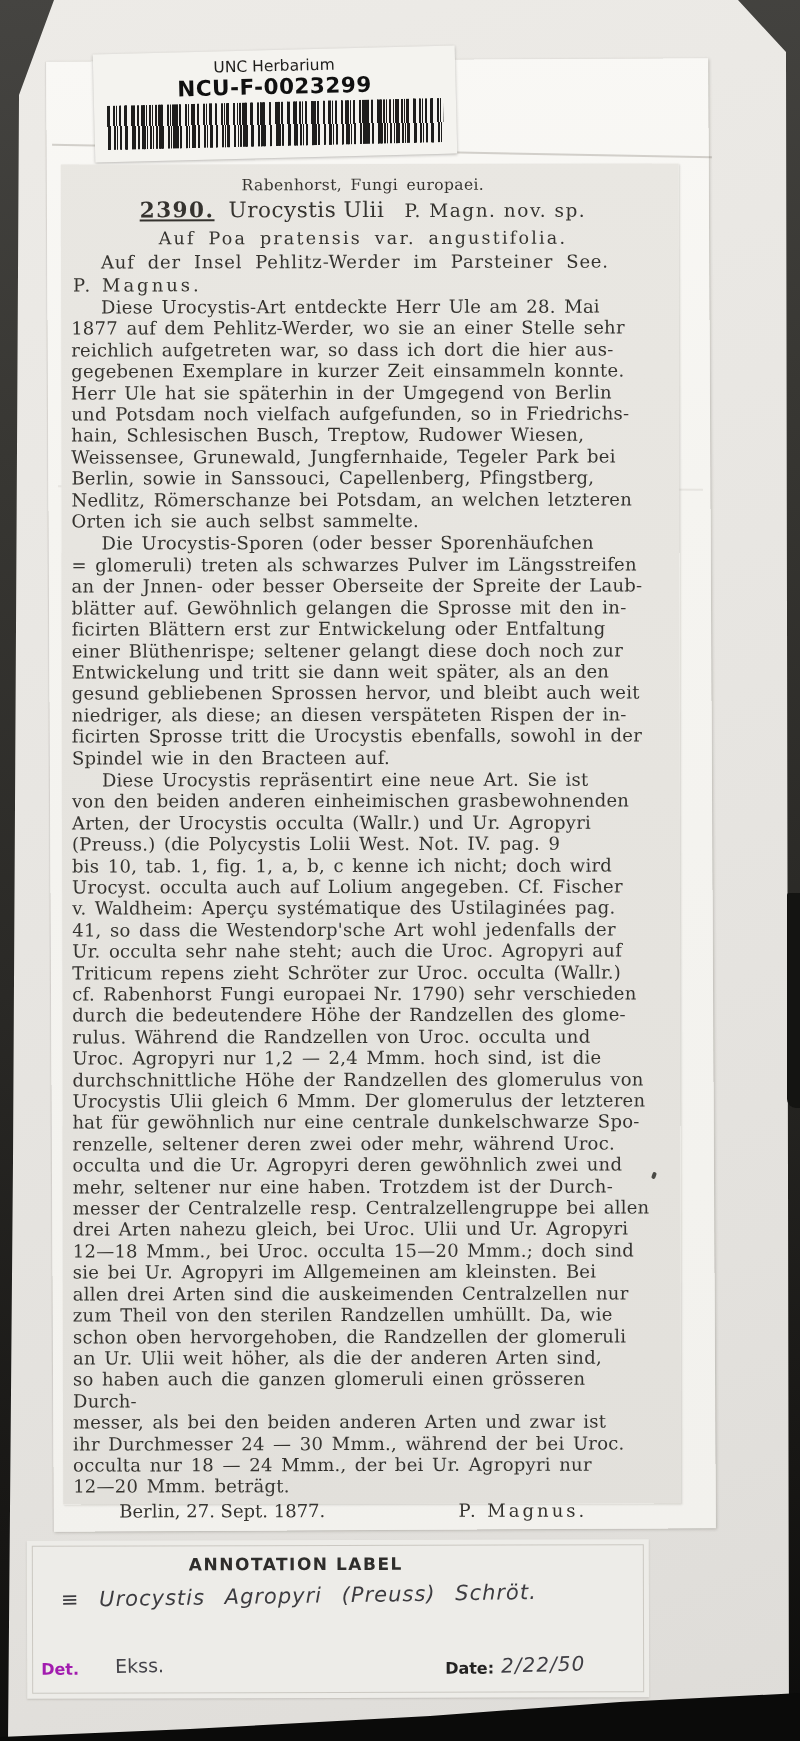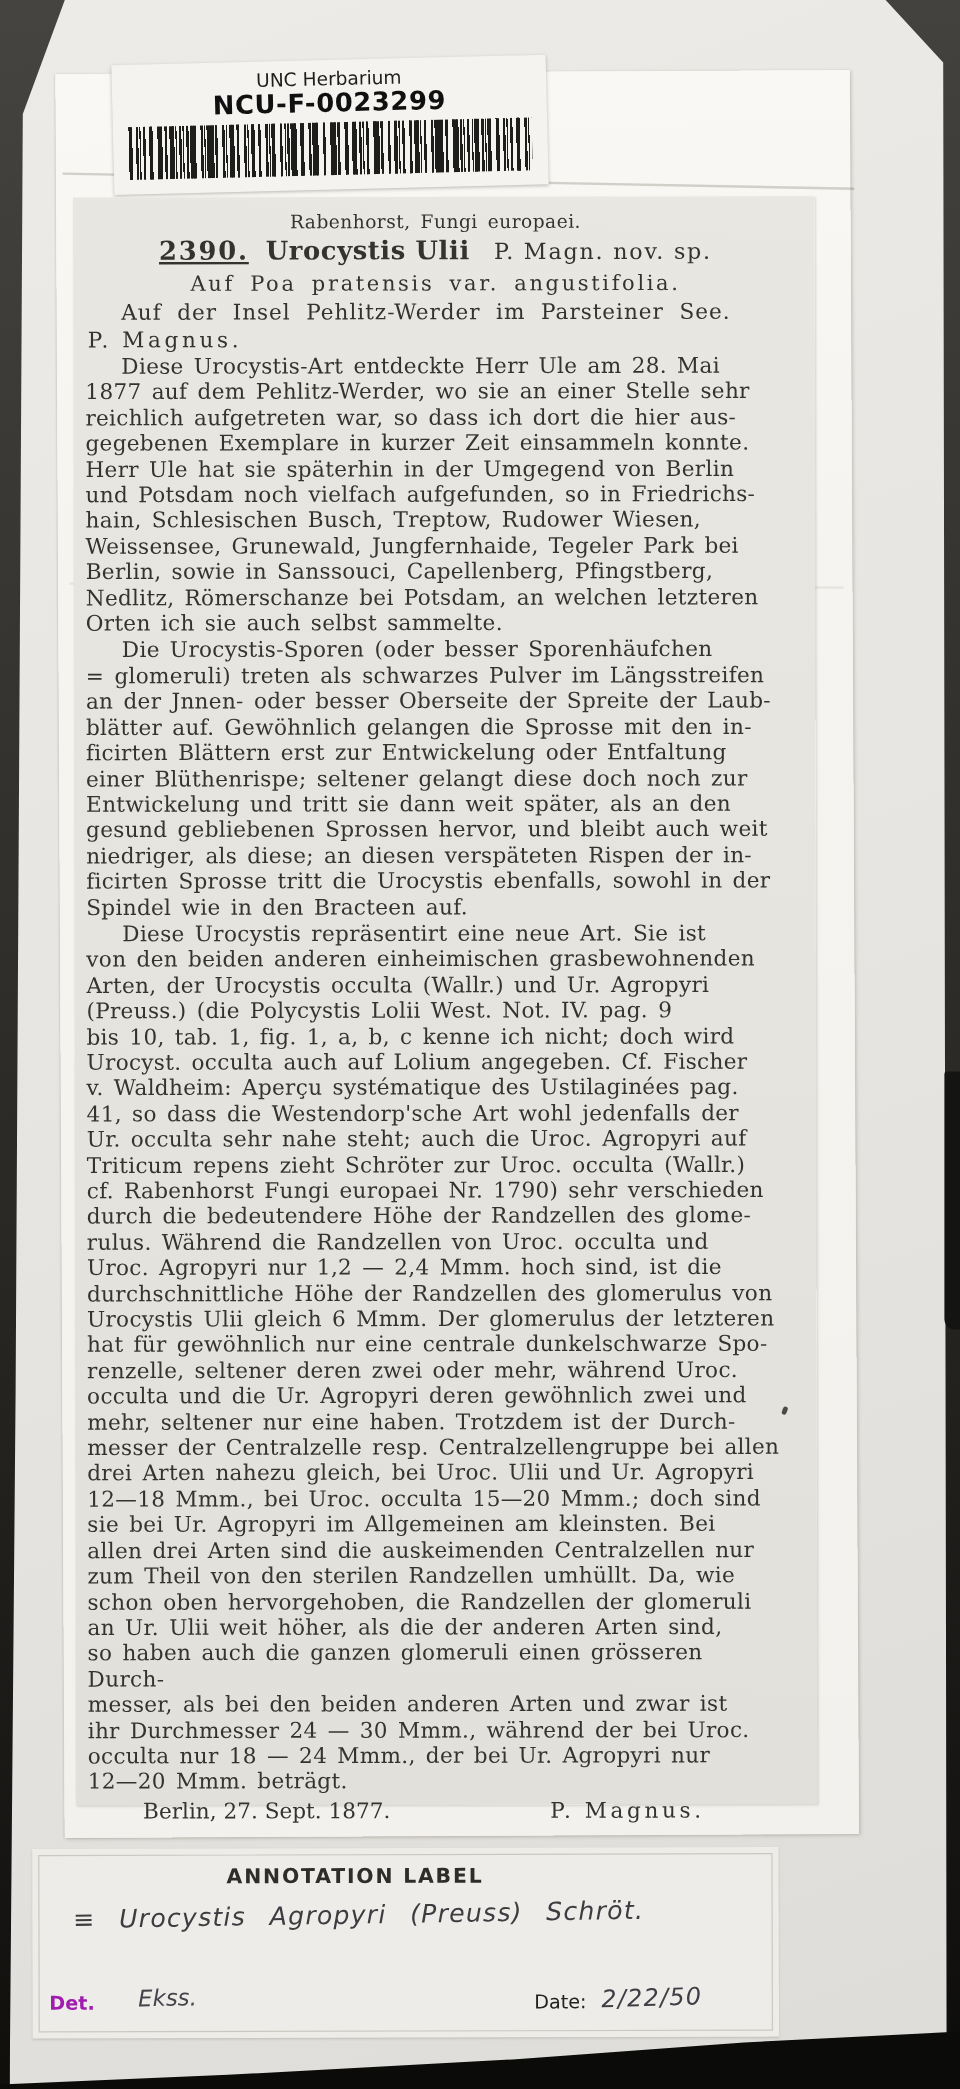--- a/index.html
+++ b/index.html
@@ -46,21 +46,21 @@
   .slip{
     position:absolute;left:62px;top:164px;width:618px;height:1340px;
     background:linear-gradient(184deg,#e9e7e2 0%,#e6e4df 45%,#e2e0db 100%);
     transform:rotate(-0.1deg);
     box-shadow:1px 1px 2px rgba(70,65,55,0.18);
     color:#35332f;padding:12px 24px 0 10px;box-sizing:border-box;
   }
   .series{text-align:center;font-size:15.5px;letter-spacing:0.4px;word-spacing:3px;}
   .titleline{text-align:center;white-space:nowrap;margin:2px 0 1px;line-height:27px;}
   .num{font-weight:bold;font-size:21.5px;letter-spacing:1.5px;text-decoration:underline;}
-  .species{font-weight:bold;font-size:21.5px;letter-spacing:0.5px;margin-left:9px;}
+  .species{font-weight:normal;font-size:21.5px;letter-spacing:0.5px;margin-left:9px;}
   .auth{font-size:18.5px;letter-spacing:1.5px;margin-left:15px;}
   .host{text-align:center;font-size:17.5px;letter-spacing:2.2px;word-spacing:5px;line-height:24px;}
   .locality{font-size:18px;text-indent:30px;letter-spacing:0.8px;word-spacing:6.5px;line-height:23px;}
   .regionline{display:flex;justify-content:space-between;font-size:18px;line-height:23px;padding:0 56px 0 2px;}
   .spaced{letter-spacing:3px;}
   .para{font-size:18px;line-height:21.4px;white-space:pre-line;text-indent:30px;
         letter-spacing:0.25px;word-spacing:2.5px;margin:0 0 1px 0;}
   .closing{display:flex;justify-content:space-between;font-size:18px;line-height:23px;padding:1px 70px 0 46px;}
   
   .annotation{
@@ -68,22 +68,22 @@
     background:#edece8;transform:rotate(-0.15deg);
     box-shadow:0 1px 2px rgba(60,55,45,0.18);
     font-family:"DejaVu Sans","Liberation Sans",sans-serif;
   }
   .annotation::after{content:"";position:absolute;inset:5px;border:1px solid rgba(140,134,124,0.35);pointer-events:none;}
   .ann-title{margin-top:14px;text-align:center;transform:translateX(-42px);
     font-weight:bold;font-size:17px;letter-spacing:1.5px;color:#2e2d2b;}
   .determination{margin:9px 0 0 34px;font-style:italic;font-size:21px;letter-spacing:1px;
     word-spacing:12px;color:#3d3c40;transform:rotate(-0.8deg);}
   .det-label{position:absolute;left:14px;bottom:20px;font-weight:bold;font-size:16px;color:#a21caf;}
-  .det-value{position:absolute;left:88px;bottom:22px;font-style:italic;font-size:19px;color:#45444a;transform:rotate(-1deg);}
-  .date-label{position:absolute;left:418px;bottom:20px;font-weight:normal;font-size:16px;color:#242322;}
+  .det-value{position:absolute;left:88px;bottom:22px;font-size:19px;color:#45444a;transform:rotate(-1deg);}
+  .date-label{position:absolute;left:418px;bottom:20px;font-weight:bold;font-size:16px;color:#242322;}
   .date-value{position:absolute;left:474px;bottom:21px;font-style:italic;font-size:20px;letter-spacing:1px;color:#3f3e44;transform:rotate(-1.5deg);}
   
   .right-bar{position:absolute;left:787px;top:893px;width:13px;height:215px;background:#141412;border-radius:2px 0 0 9px;}
   .bottom-wedge{position:absolute;left:0;top:0;width:800px;height:1741px;background:#0b0b0a;
     clip-path:polygon(0px 1741px,0px 1737px,190px 1729px,430px 1716px,620px 1702px,800px 1693px,800px 1741px);}
   .speck{position:absolute;left:652px;top:1172px;width:4px;height:7px;background:#4a4a46;border-radius:2px;transform:rotate(20deg);}
 </style>
 </head>
 <body>
 

